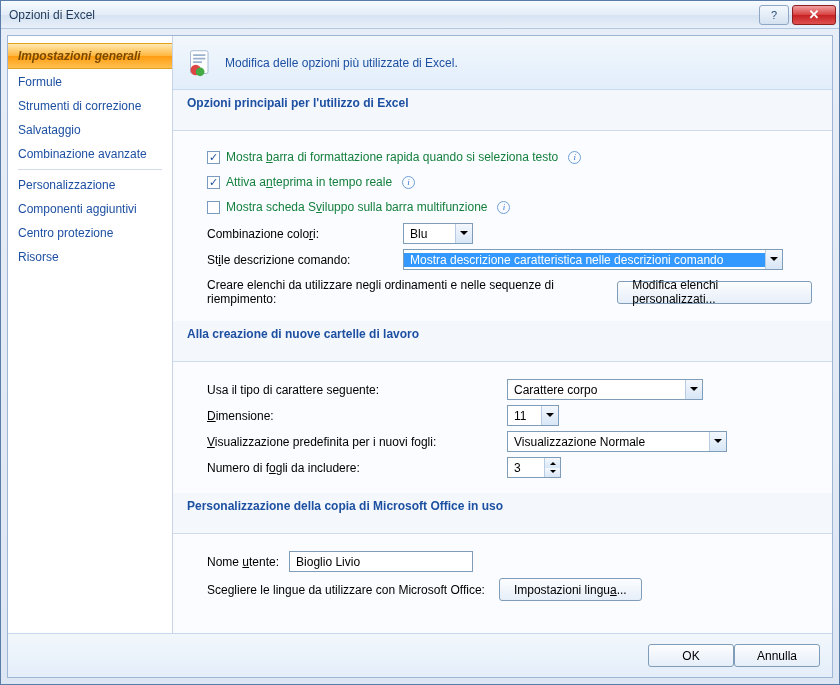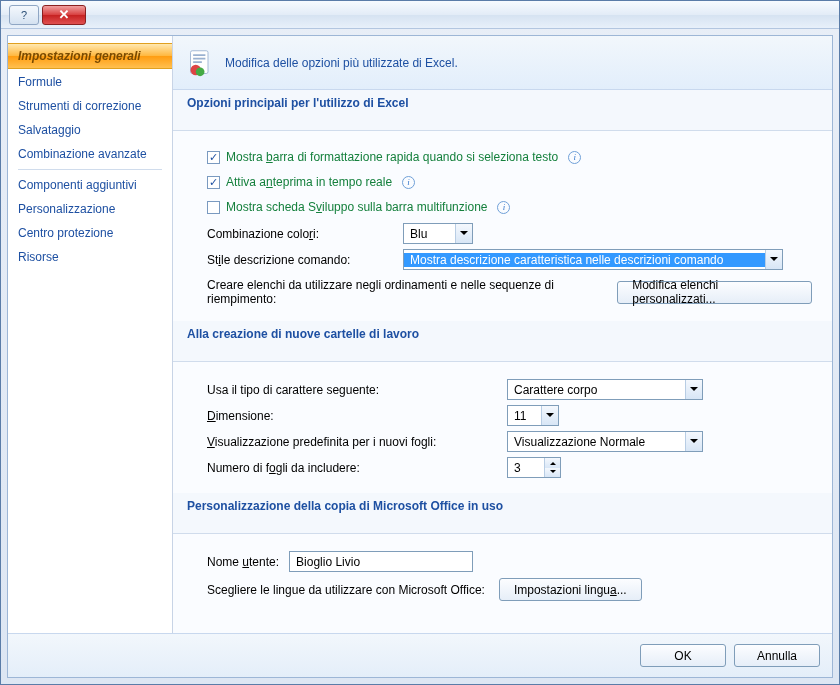--- a/index.html
+++ b/index.html
@@ -125,48 +125,49 @@
 .button {
   height: 23px; border: 1px solid #7f9db9; border-radius: 3px;
   background: linear-gradient(to bottom, #fcfdff, #e6eef8);
   padding: 0 14px; display: inline-flex; align-items: center; justify-content: center;
   color: #000; cursor: pointer;
 }
 
 .footer {
   height: 44px; border-top: 1px solid #c8d8ee;
   display: flex; align-items: center; justify-content: flex-end;
-  padding: 0 12px; gap: 8px;
+  padding: 0 12px; 
   background: linear-gradient(to bottom, #f2f7fc, #e4eef9);
 }
 .footer .button { min-width: 86px; }
 </style>
 </head>
 <body>
 
 <div class="window">
   <div class="titlebar">
+    <span class="titlebar-text">Opzioni di Excel</span>
     <div class="titlebtns">
       <div class="titlebtn">?</div>
       <div class="titlebtn close">✕</div>
     </div>
   </div>
 
   <div class="client">
     <div class="body">
 
       <div class="sidebar">
         <div class="side-item active">Impostazioni generali</div>
         <div class="side-item">Formule</div>
         <div class="side-item">Strumenti di correzione</div>
         <div class="side-item">Salvataggio</div>
         <div class="side-item">Combinazione avanzate</div>
         <div class="side-sep"></div>
+        <div class="side-item">Personalizzazione</div>
         <div class="side-item">Componenti aggiuntivi</div>
-        <div class="side-item">Personalizzazione</div>
         <div class="side-item">Centro protezione</div>
         <div class="side-item">Risorse</div>
       </div>
 
       <div class="main">
 
         <div class="banner">
           <span class="banner-icon">
             <svg viewBox="0 0 32 32">
               <rect x="4" y="2" width="20" height="26" rx="2" fill="#fefefe" stroke="#9ab1d0"></rect>
@@ -251,21 +252,21 @@
             <div class="dropdown" style="width:52px">
               <span class="dd-text">11</span>
               <span class="dd-btn"></span>
             </div>
           </div>
 
           <div class="form-row">
             <span class="form-label" style="width:300px">
               <span class="underline">V</span><span>isualizzazione predefinita per i nuovi fogli:</span>
             </span>
-            <div class="dropdown" style="width:196px">
+            <div class="dropdown" style="width:220px">
               <span class="dd-text">Visualizzazione Normale</span>
               <span class="dd-btn"></span>
             </div>
           </div>
 
           <div class="form-row">
             <span class="form-label" style="width:300px">
               <span>Numero di f</span><span class="underline">o</span><span>gli da includere:</span>
             </span>
             <div class="spinner">

